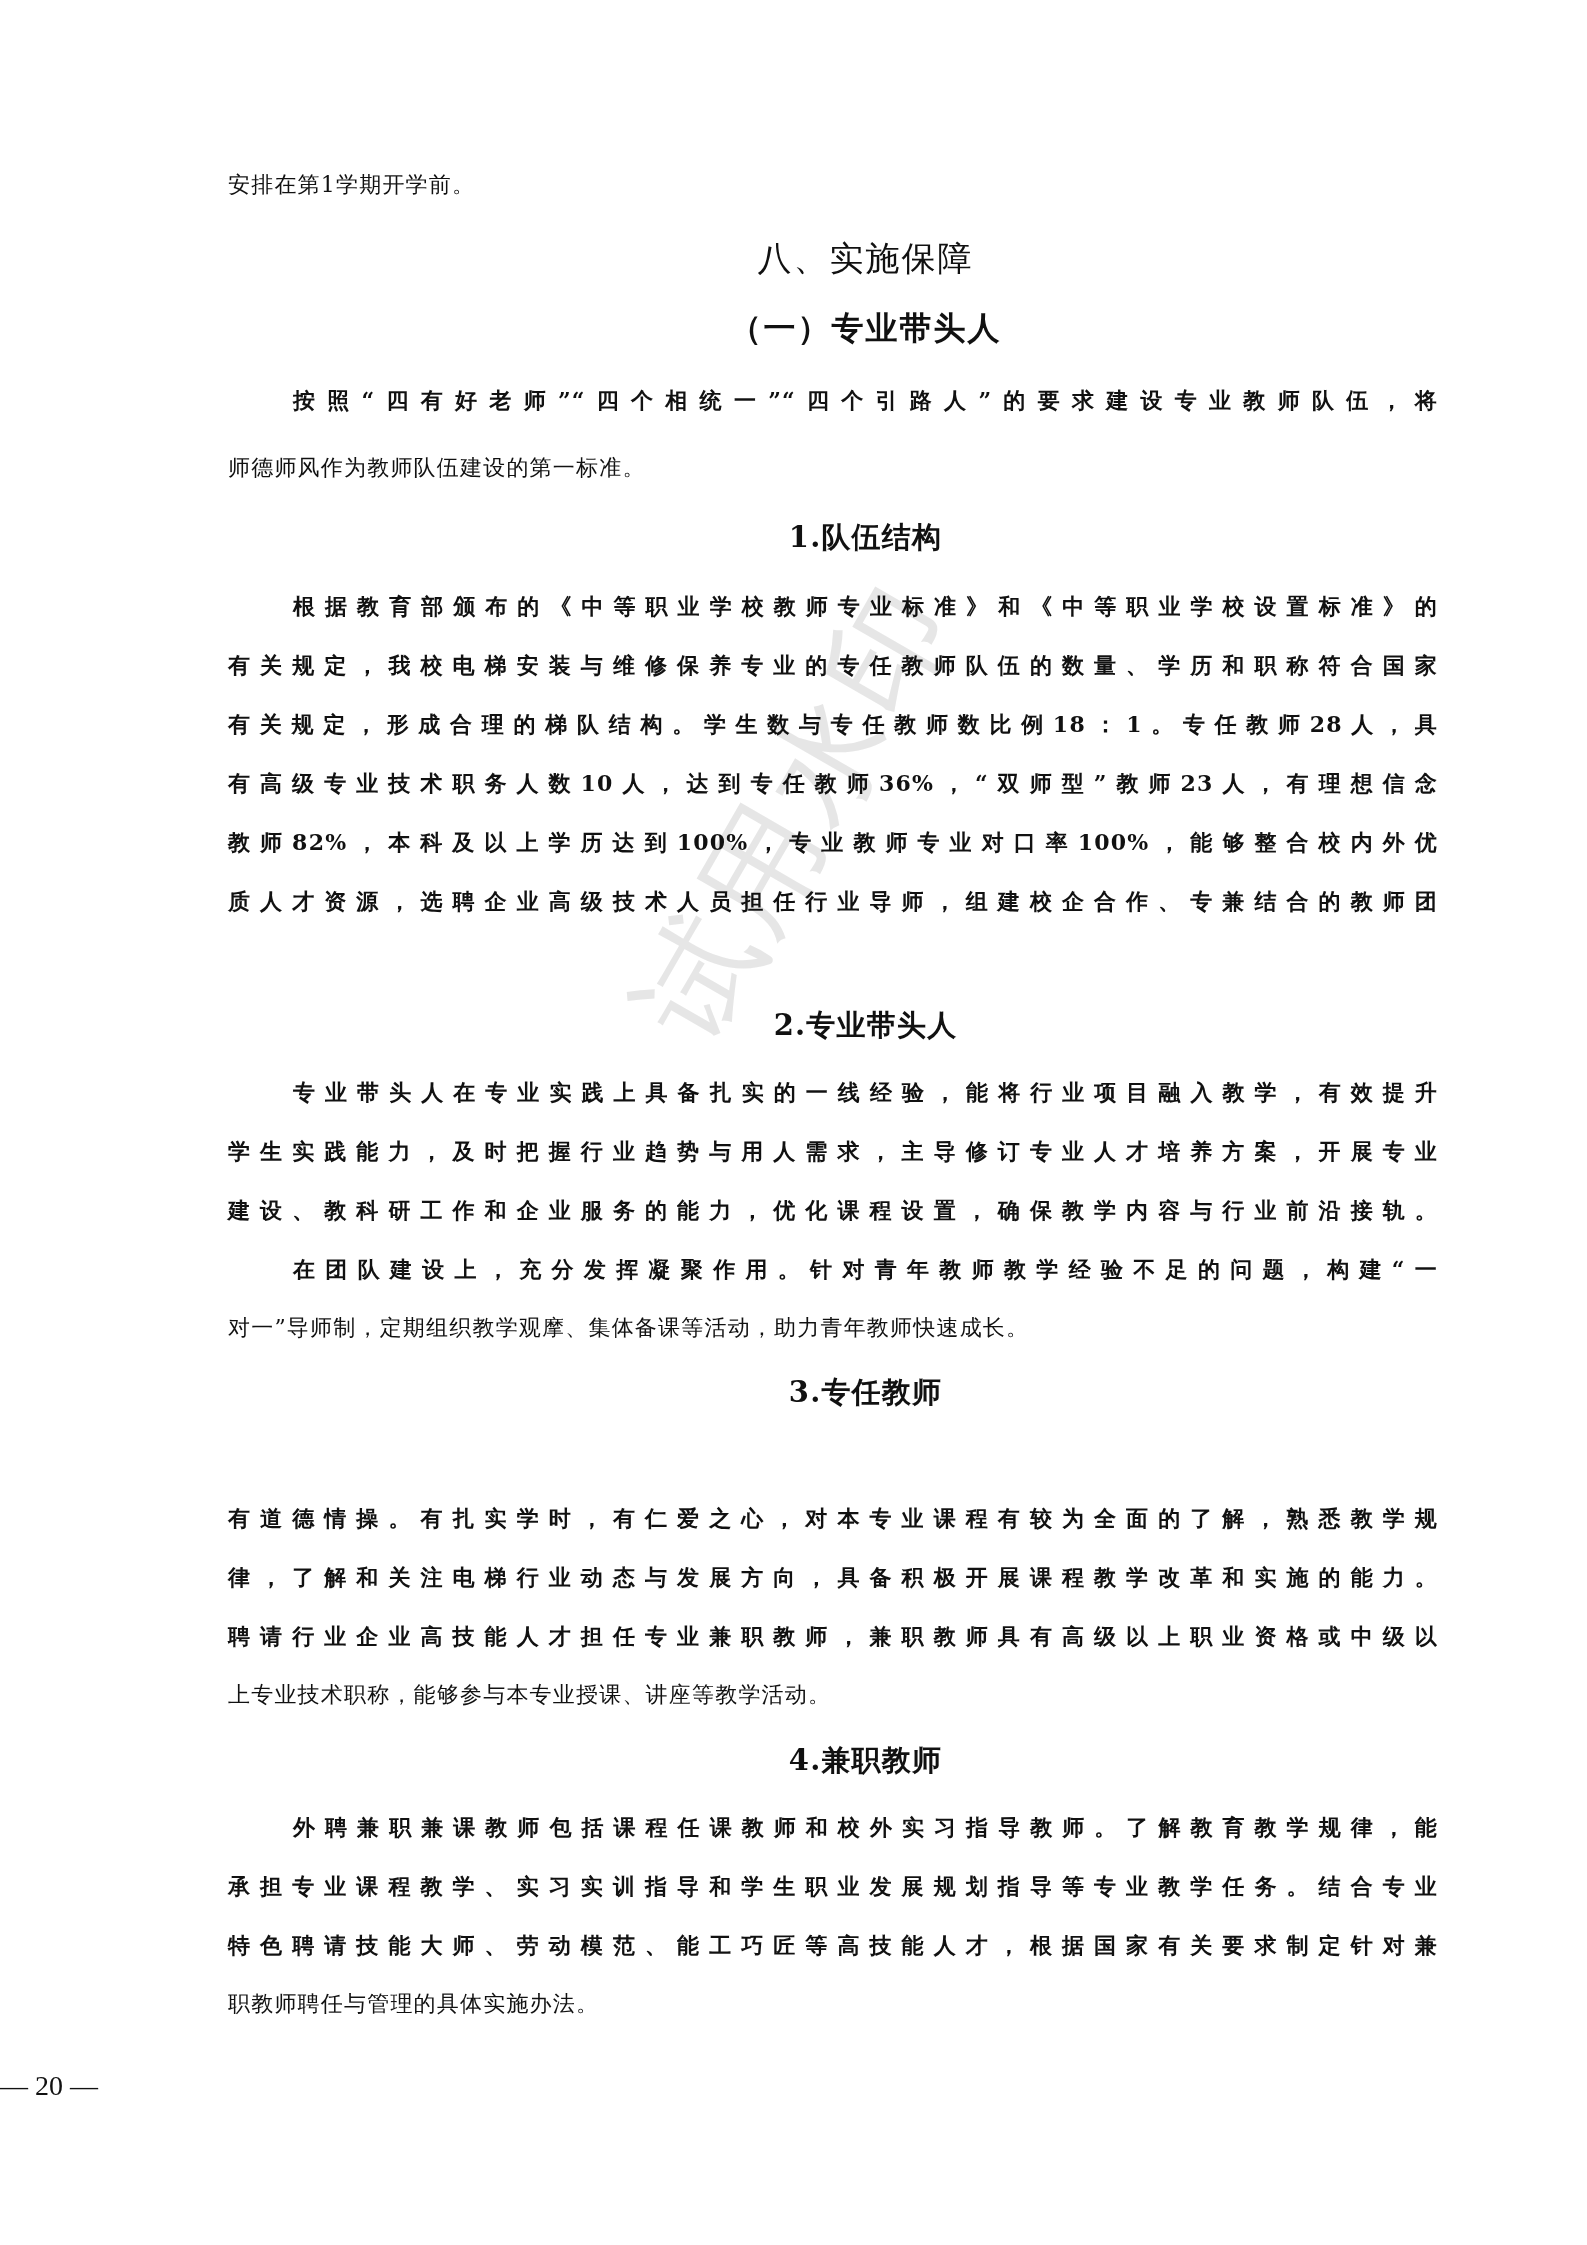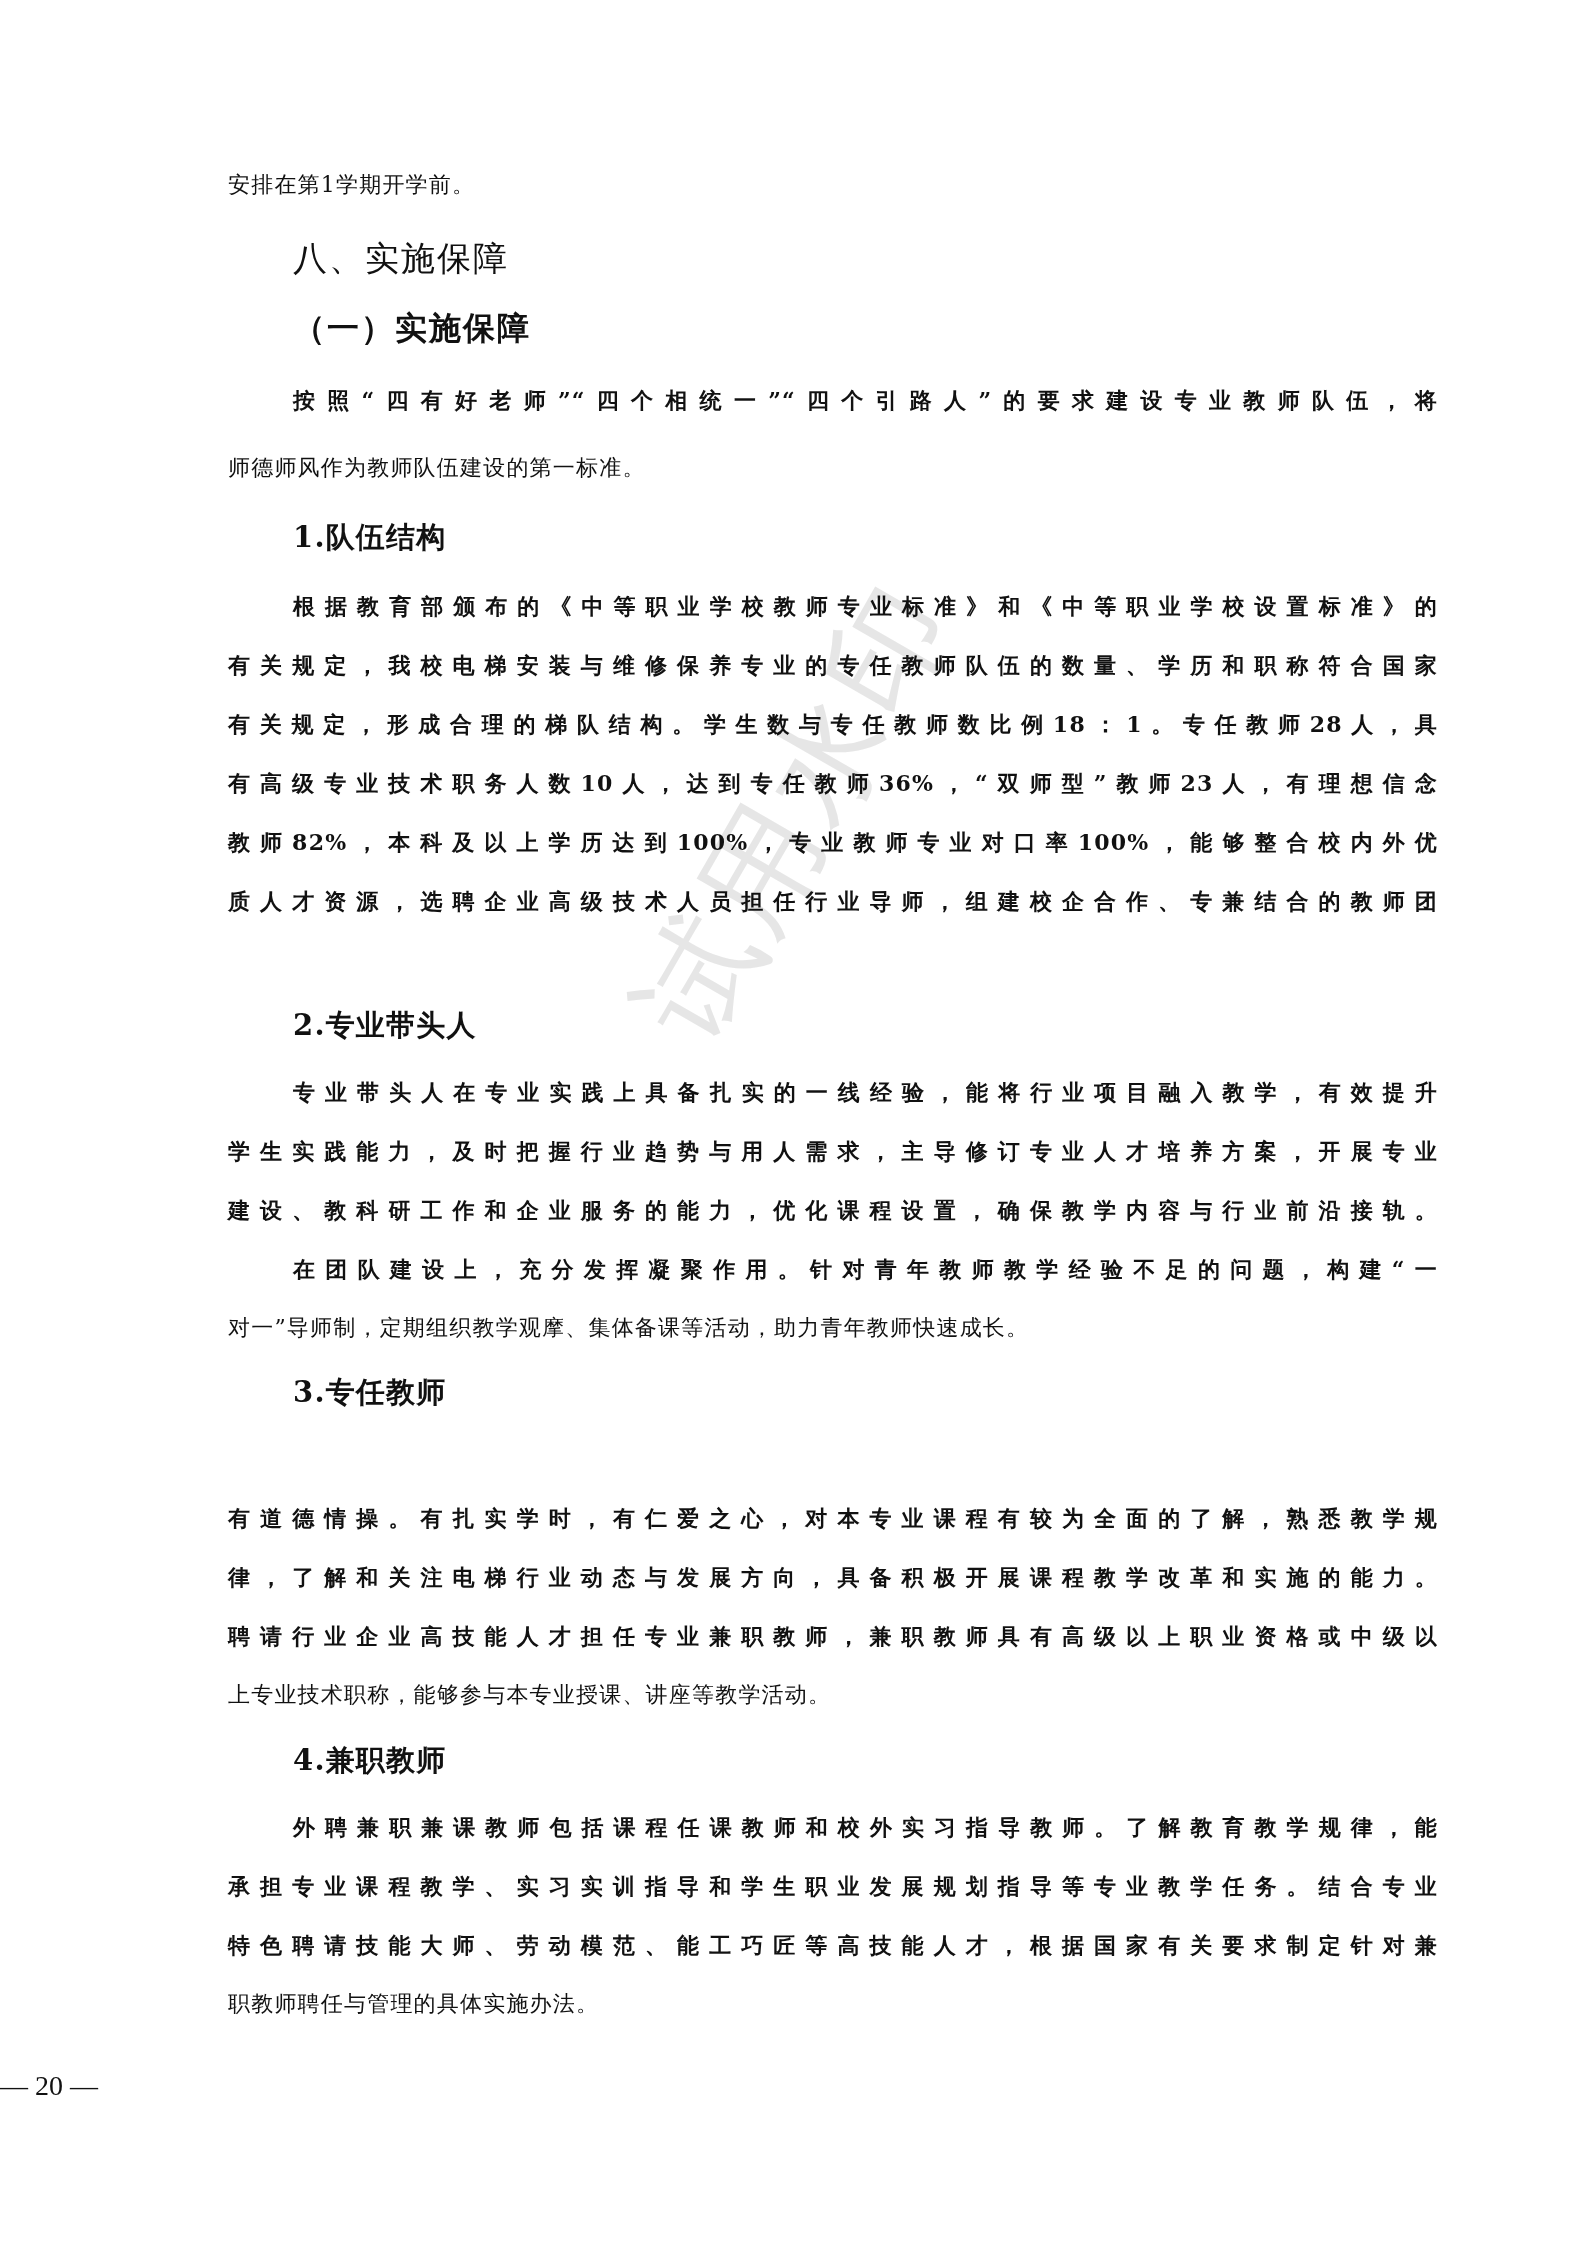--- a/index.html
+++ b/index.html
@@ -7,21 +7,21 @@
     width: 1587px; height: 2245px; position: relative; overflow: hidden;
     font-family: "DejaVu Serif", "Liberation Serif", serif;
     color: #111111;
   }
   .page { position: absolute; left: 0; top: 0; width: 1587px; height: 2245px; }
   .line {
     position: absolute; left: 228px; width: 1210px;
     font-size: 22px; line-height: 40px; white-space: nowrap;
     letter-spacing: 1.2px;
   }
-  .indent { left: 293px; width: 1145px; }
+  .indent { left: 293px; width: 1145px; text-align: center; }
   .h1 { font-family: "DejaVu Sans", "Liberation Sans", sans-serif; font-size: 34px; letter-spacing: 2px; }
   .h2 { font-family: "DejaVu Sans", "Liberation Sans", sans-serif; font-size: 32px; font-weight: bold; letter-spacing: 2px; }
   .h3 { font-weight: bold; font-size: 29px; }
   .justify { text-align: justify; text-align-last: justify; font-weight: bold; }
   .page-number {
     position: absolute; left: 0; width: 1587px; top: 2070px; 
     font-size: 28px; font-family: "Liberation Serif", serif;
   }
   .watermark {
     position: absolute; left: 600px; top: 990px;
@@ -31,21 +31,21 @@
   }
 </style>
 </head>
 <body>
 
 <div class="page">
   <div class="watermark">试用水印</div>
 
   <div class="line" style="top:165px">安排在第1学期开学前。</div>
   <div class="line indent h1" style="top:238px">八、实施保障</div>
-  <div class="line indent h2" style="top:308px">（一）实施保障</div>
+  <div class="line indent h2" style="top:308px">（一）专业带头人</div>
 
   <div class="line indent justify" style="top:380px">按照“四有好老师”“四个相统一”“四个引路人”的要求建设专业教师队伍，将</div>
   <div class="line" style="top:448px">师德师风作为教师队伍建设的第一标准。</div>
 
   <div class="line indent h3" style="top:517px">1.队伍结构</div>
 
   <div class="line indent justify" style="top:586px">根据教育部颁布的《中等职业学校教师专业标准》和《中等职业学校设置标准》的</div>
   <div class="line justify" style="top:645px">有关规定，我校电梯安装与维修保养专业的专任教师队伍的数量、学历和职称符合国家</div>
   <div class="line justify" style="top:704px">有关规定，形成合理的梯队结构。学生数与专任教师数比例18：1。专任教师28人，具</div>
   <div class="line justify" style="top:763px">有高级专业技术职务人数10人，达到专任教师36%，“双师型”教师23人，有理想信念</div>

